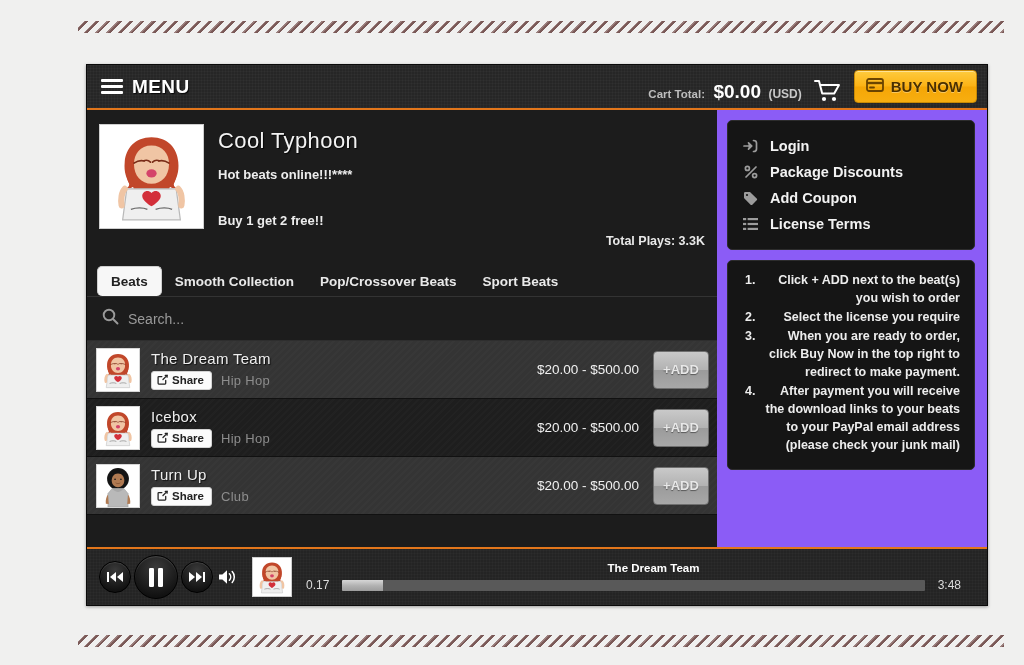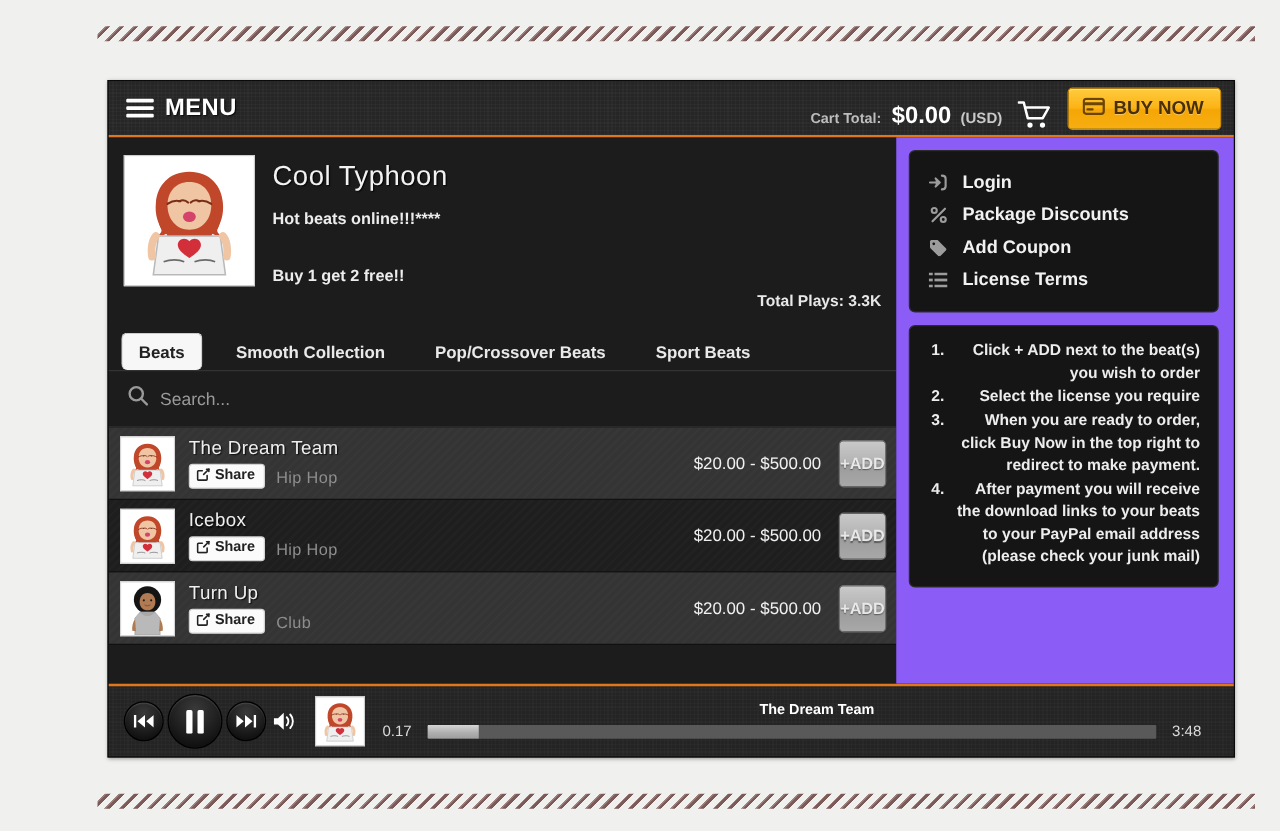--- a/index.html
+++ b/index.html
@@ -93,21 +93,21 @@
     letter-spacing: .4px; margin-bottom: 13px;
     text-shadow: 1px 1px 1px rgba(0,0,0,.8);
   }
   .tagline { color: #ededed; font-size: 13px; font-weight: bold; }
   .promo { color: #ededed; font-size: 13px; font-weight: bold; margin-top: 31px; }
   .stats { text-align: right; padding: 0 12px 10px 0; }
   .stats div { color: #e8e8e8; font-size: 12.5px; font-weight: bold; line-height: 17px; }
 
   
   .tabs {
-    display: flex; align-items: center; gap: 14px;
+    display: flex; align-items: center; gap: 0;
     padding: 6px 10px 0 10px;
     border-bottom: 1px solid #333;
     background: #1c1c1c;
   }
   .tab {
     font-size: 13.5px; font-weight: bold;
     color: #e9e9e9; padding: 7px 13px;
     cursor: pointer; border-radius: 5px 5px 0 0;
   }
   .tab.active {
@@ -162,21 +162,21 @@
     padding: 2px 7px 2px 5px; cursor: pointer;
   }
   .genre { color: #8d8d8d; font-size: 13px; font-weight: 300; letter-spacing: .3px; }
   .beat-price {
     margin-left: auto;
     color: #f0f0f0; font-size: 13.5px; font-weight: normal;
     padding-right: 14px; white-space: nowrap;
   }
   .add-btn {
     flex: 0 0 auto;
-    width: 38px; height: 38px;
+    width: 56px; height: 38px;
     background: linear-gradient(180deg,#c9c9c9 0%,#b2b2b2 50%,#9b9b9b 51%,#a8a8a8 100%);
     border: 1px solid #6f6f6f; border-radius: 4px;
     color: #e8e8e8; font-size: 13px; font-weight: bold;
     display: flex; align-items: center; justify-content: center;
     cursor: pointer;
     text-shadow: 0 1px 1px rgba(0,0,0,.45);
   }
 
   
   .panel {

